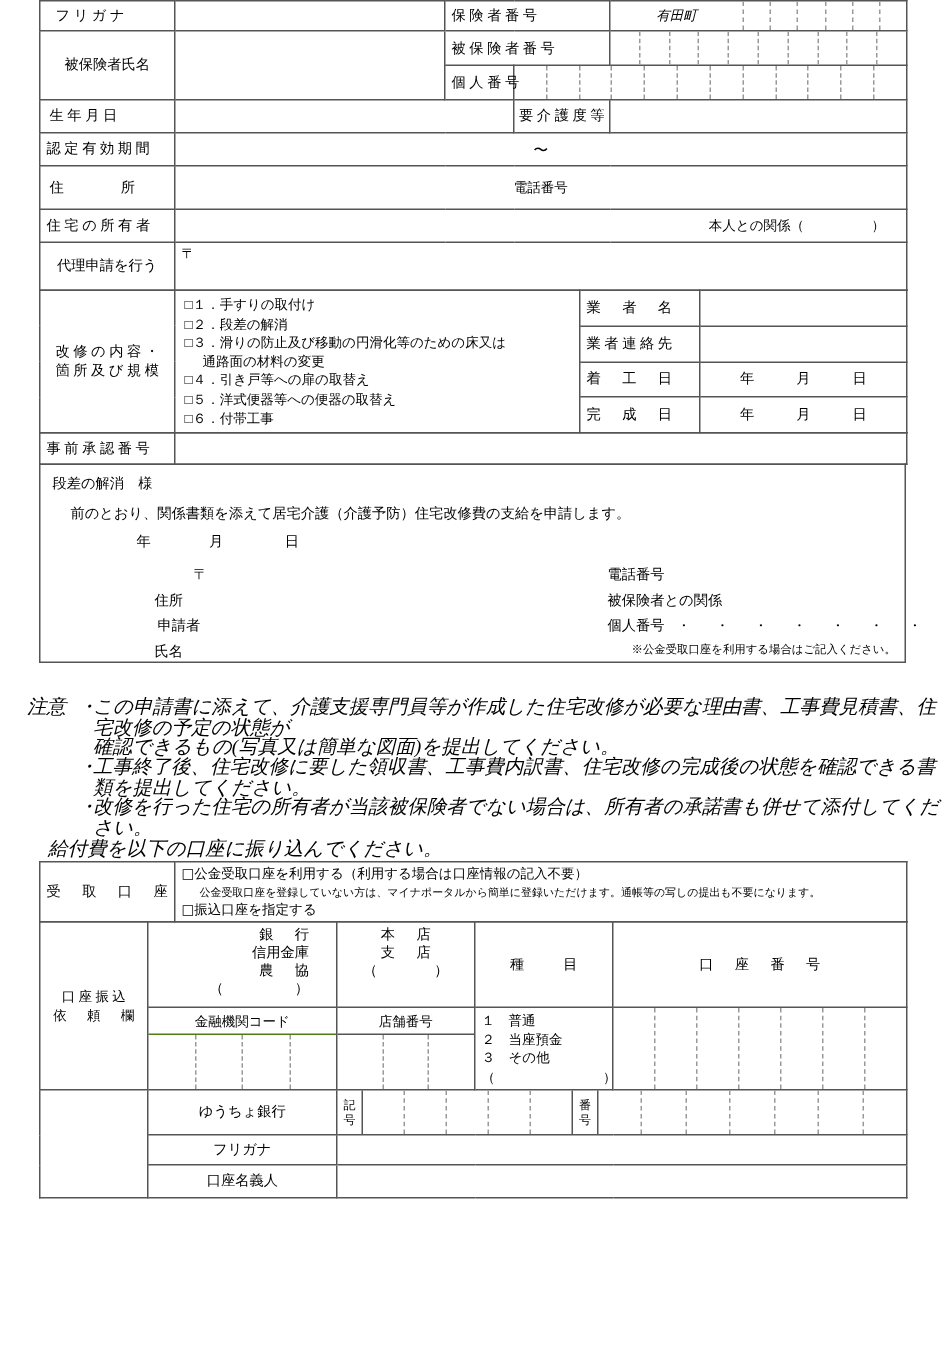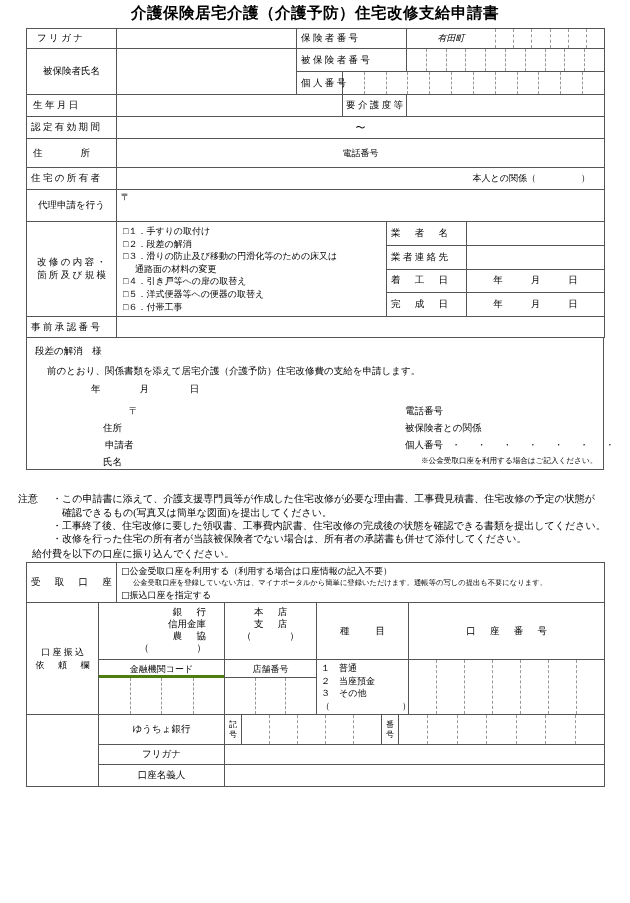--- a/index.html
+++ b/index.html
@@ -65,41 +65,41 @@
   .appl .left-col { position: absolute; left: 76px; top: 22px; }
   .appl .left-col .r { height: 17px; }
   .appl .word-applicant { position: absolute; left: 78px; top: 56px; }
   .appl .right-col { position: absolute; left: 378px; top: 22px; }
   .appl .right-col .r { height: 17px; white-space: nowrap; }
   .mn-dots { letter-spacing: 7.2px; font-size: 9px; }
   .note-small { font-size: 7.6px; white-space: nowrap; }
 
   
   .caution {
-    margin: 22px 0 0 0; font-size: 10px; line-height: 13.4px;
+    margin: 22px 0 0 0; font-size: 13px; line-height: 13.4px;
     padding-left: 18px;
+    font-style: italic;
   }
   .caution .row { display: flex; }
   .caution .head { width: 34px; flex: 0 0 34px; }
   .caution .bul { width: 10px; flex: 0 0 10px; }
   .caution .txt { flex: 1; }
   .caution .sub { padding-left: 44px; }
   .caution .lead { padding-left: 14px; margin-top: 1px; }
 
   .bank-wrap { margin: 2px auto 0 auto; width: 578px; }
   .small-note { font-size: 7.3px; }
   .cb { font-family: "DejaVu Sans", sans-serif; font-size: 9px; }
   .stack { line-height: 12px; font-size: 9.5px; }
 </style>
 </head>
 <body>
 
 <div class="page">
 
-  <div class="doc-title">介護保険居宅介護（介護予防）住宅改修支給申請書</div>
 
   <div class="main-wrap">
   <table class="grid" width="578">
     <colgroup>
       <col style="width:90px">
           <col style="width:180px">
       <col style="width:46px">
           <col style="width:64px">
           <col style="width:198px">
     </colgroup>
@@ -399,21 +399,21 @@
         <div>本 　 店</div>
         <div>支 　 店</div>
         <div>（　　　　）</div>
       </td>
       <td class="lbl">種 　 　 目</td>
       <td class="lbl">口 　 座 　 番 　 号</td>
     </tr>
 
     <tr>
       <td style="padding:0">
-        <div class="tcenter" style="font-size:9px;border-bottom:3px solid #4d7c0f;height:18px;line-height:18px">金融機関コード</div>
+        <div class="tcenter" style="font-size:9px;border-bottom:1px solid #4d7c0f;height:18px;line-height:18px">金融機関コード</div>
         <div class="cellgrid" style="height:36px">
           <i></i>
                 <i></i>
                 <i></i>
                 <i></i>
         </div>
       </td>
       <td style="padding:0">
         <div class="tcenter" style="font-size:9px;border-bottom:1px solid #555;height:18px;line-height:18px">店舗番号</div>
         <div class="cellgrid" style="height:36px">

